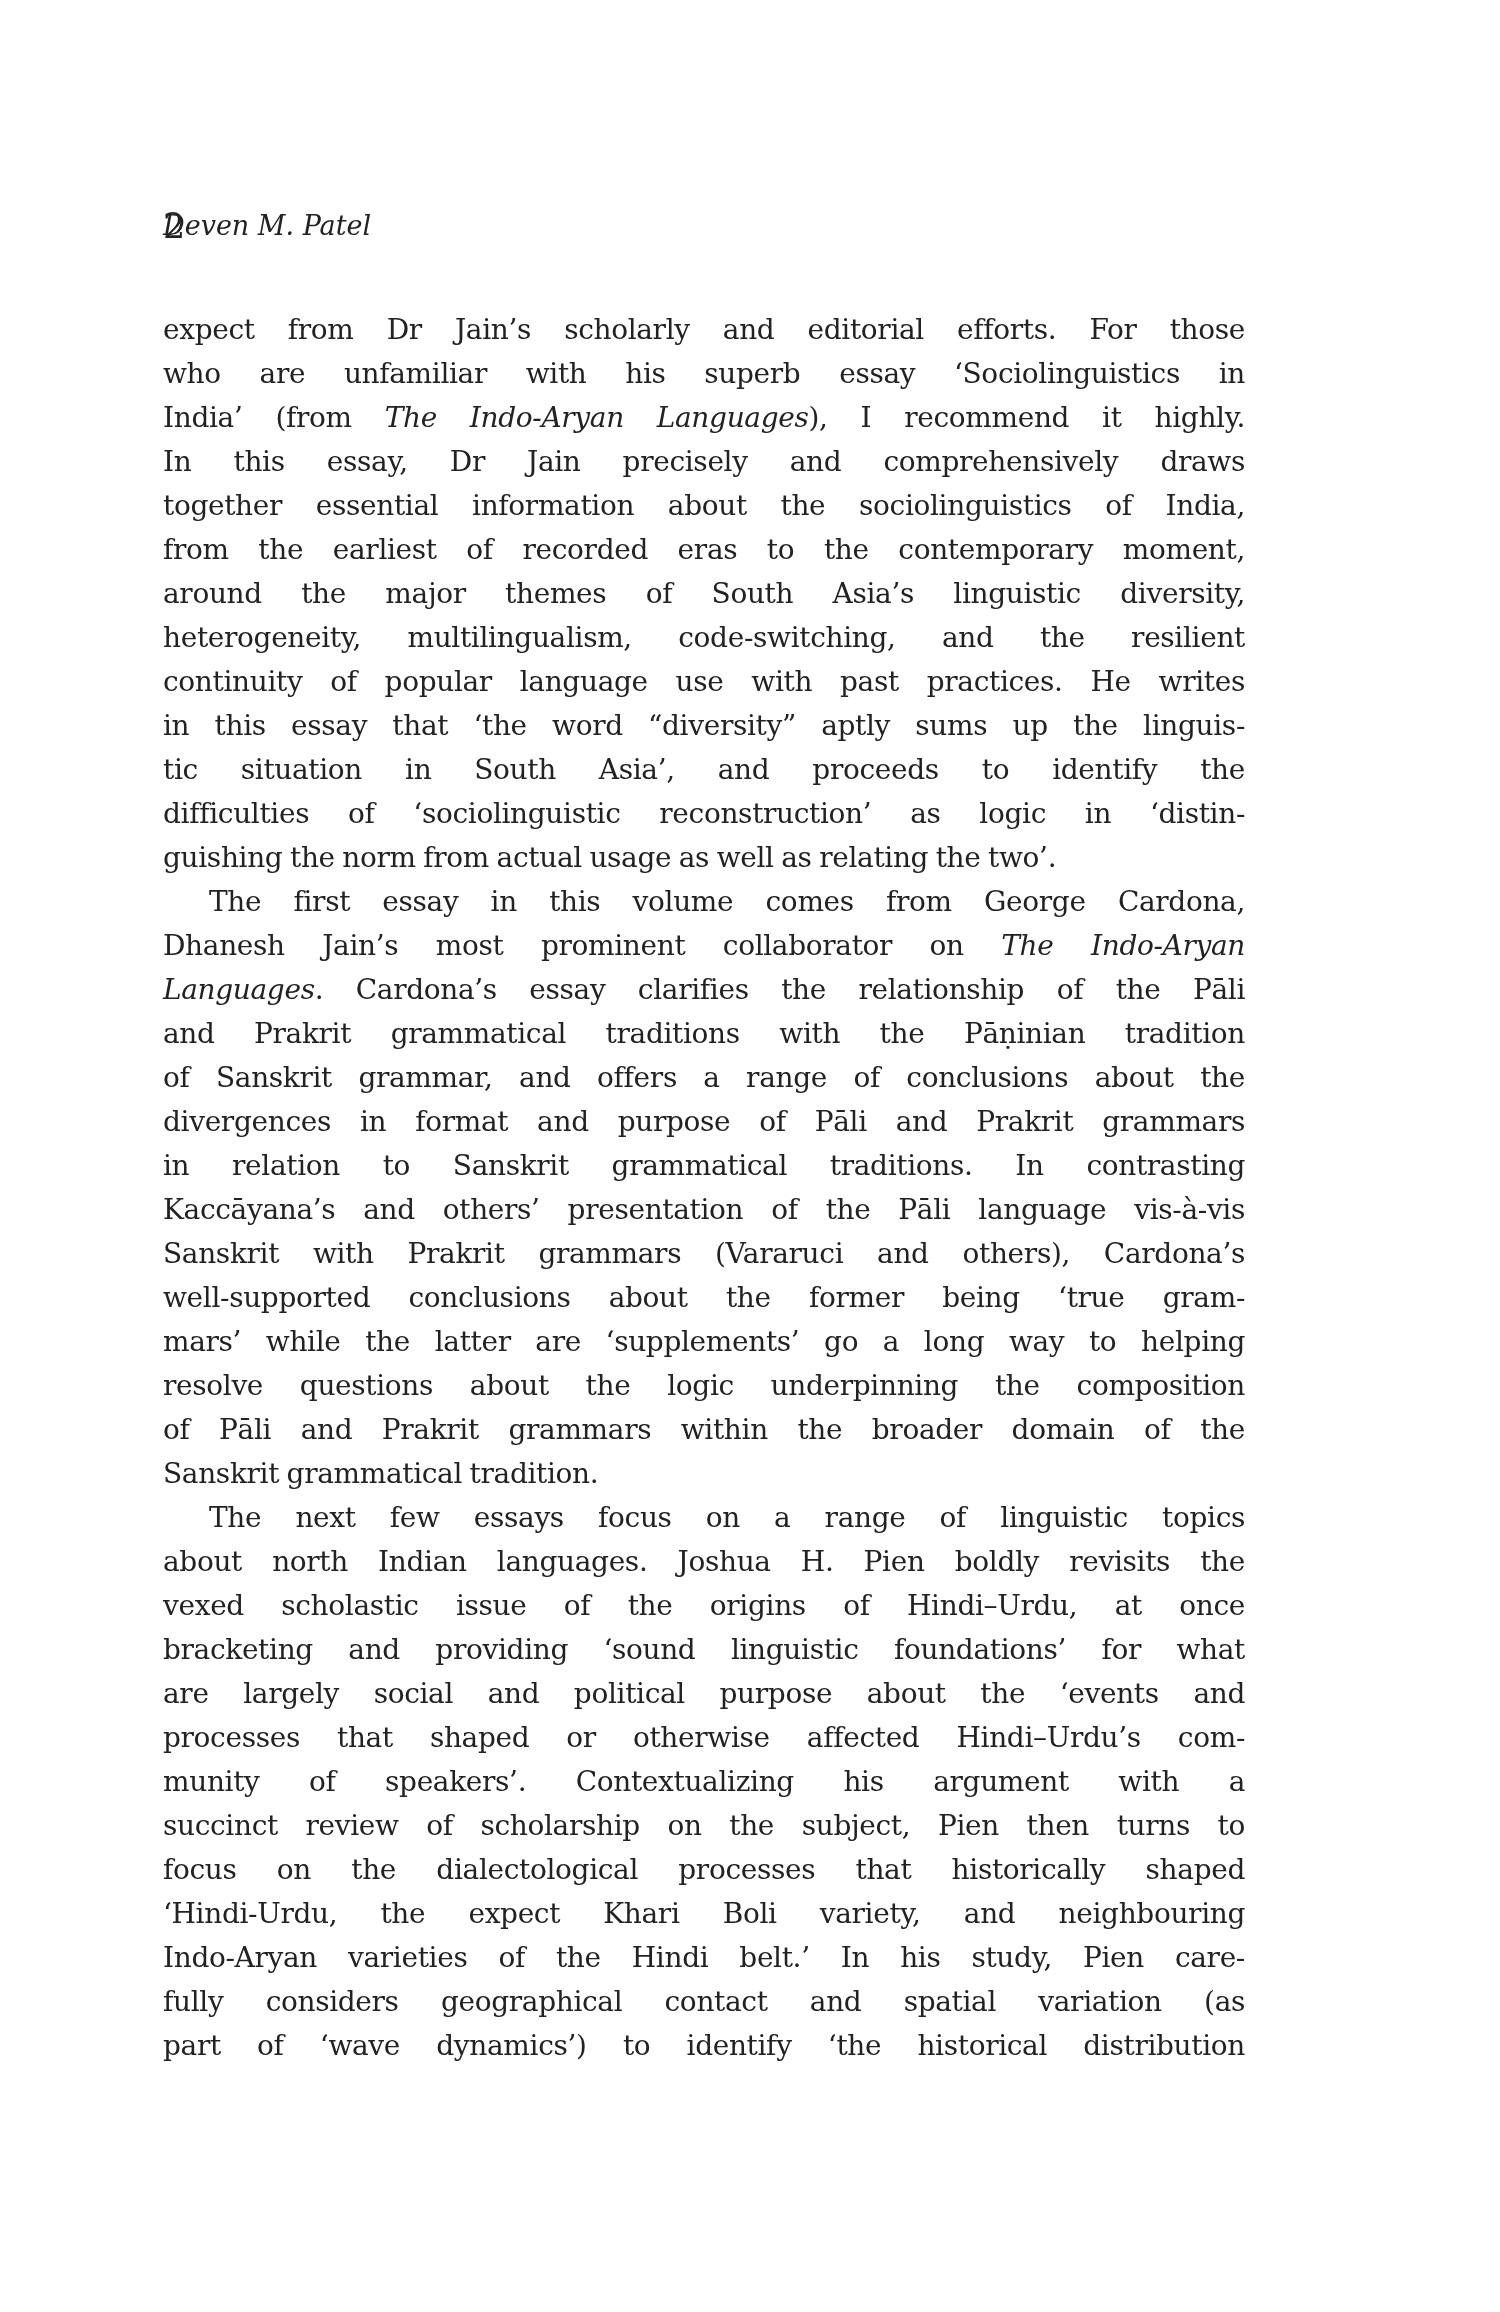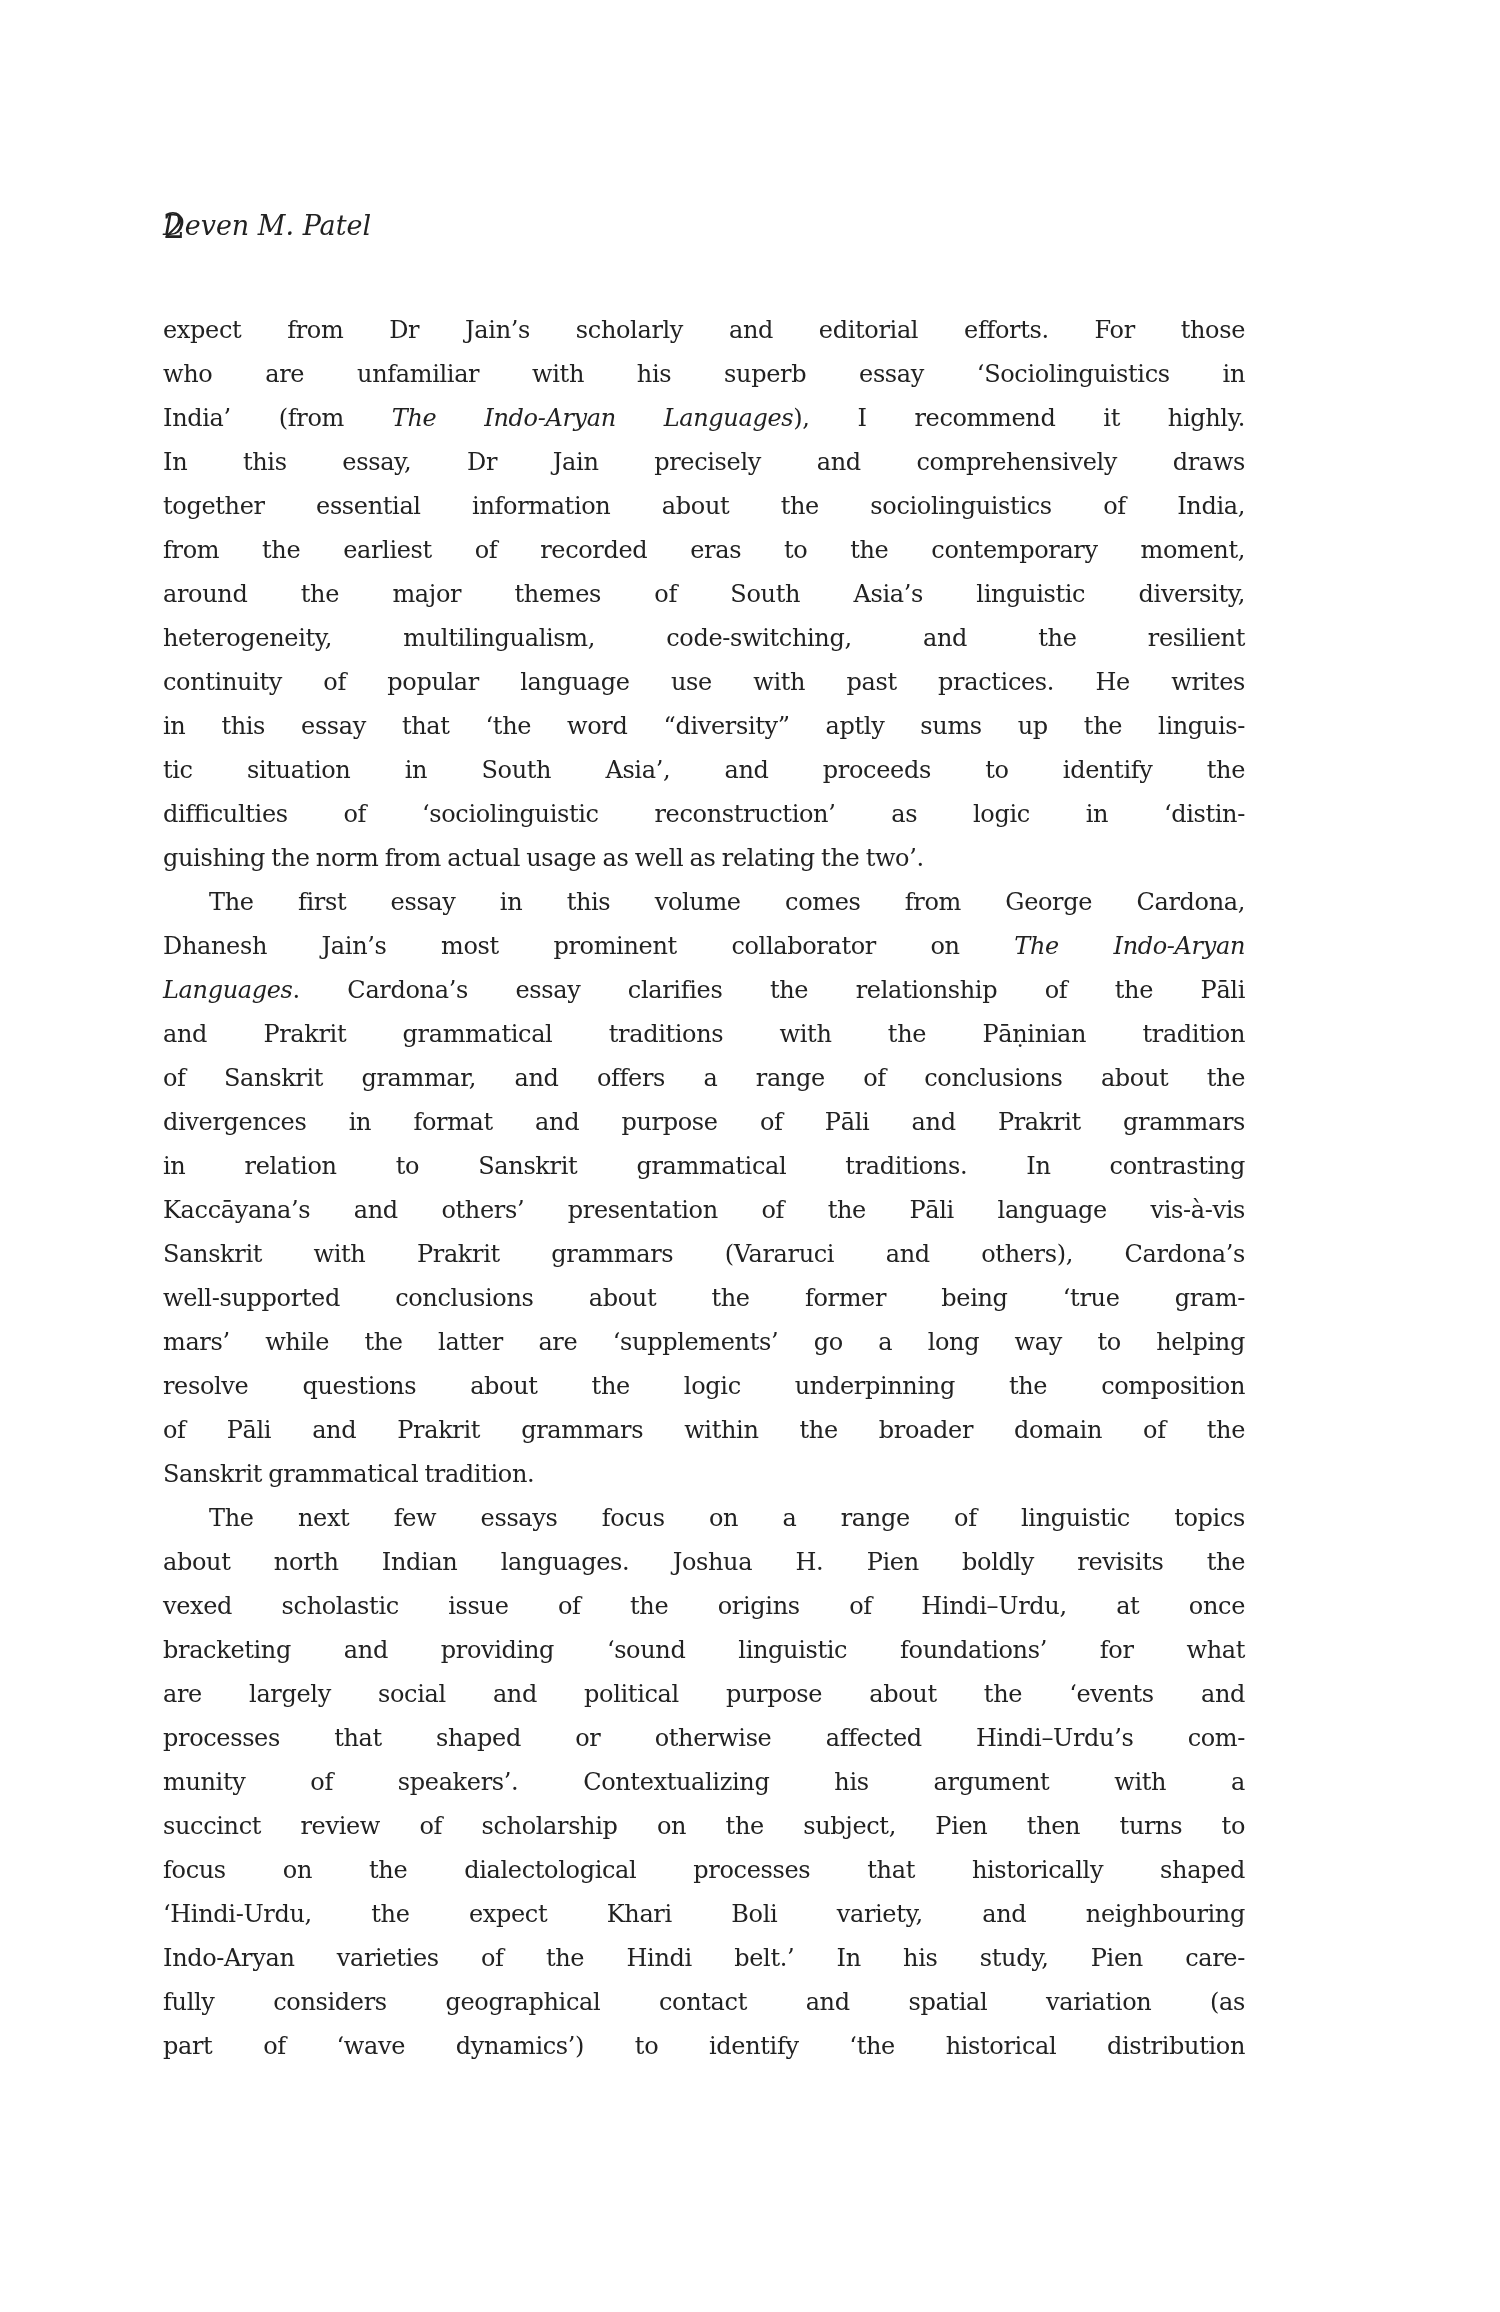--- a/index.html
+++ b/index.html
@@ -4,21 +4,21 @@
 <style>
   html, body { margin: 0; padding: 0; background: #ffffff; }
   body { width: 1500px; height: 2312px; position: relative; overflow: hidden;
          font-family: "DejaVu Serif", "Liberation Serif", serif; color: #222222; }
   .running-head { position: absolute; left: 163px; width: 1082px; top: 204px; height: 44px; }
   .page-number { position: absolute; left: 0; top: 0; font-size: 35px; line-height: 44px; }
   .running-title { position: absolute; left: 0; right: 0; top: 0; 
                    font-style: italic; font-size: 27px; line-height: 44px;
                    font-family: "DejaVu Serif", "Liberation Serif", serif; }
   .body-text { position: absolute; left: 163px; width: 1082px; top: 308px; }
-  .line { display: block; height: 44px; line-height: 44px; font-size: 24px;
+  .line { display: block; height: 44px; line-height: 44px; font-size: 28px;
           text-align: justify; text-align-last: justify; white-space: nowrap;
           letter-spacing: -0.35px; word-spacing: -1px; }
   .line.last { text-align-last: left; text-align: center; }
   .line.indent { padding-left: 46px; }
   .line i { font-style: italic; }
 </style>
 </head>
 <body>
 
 <div class="running-head">

